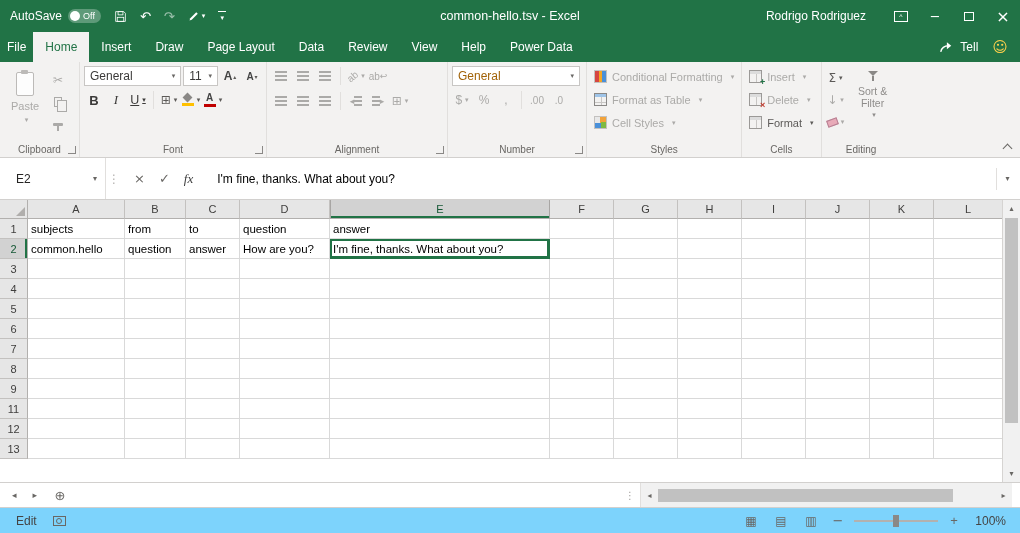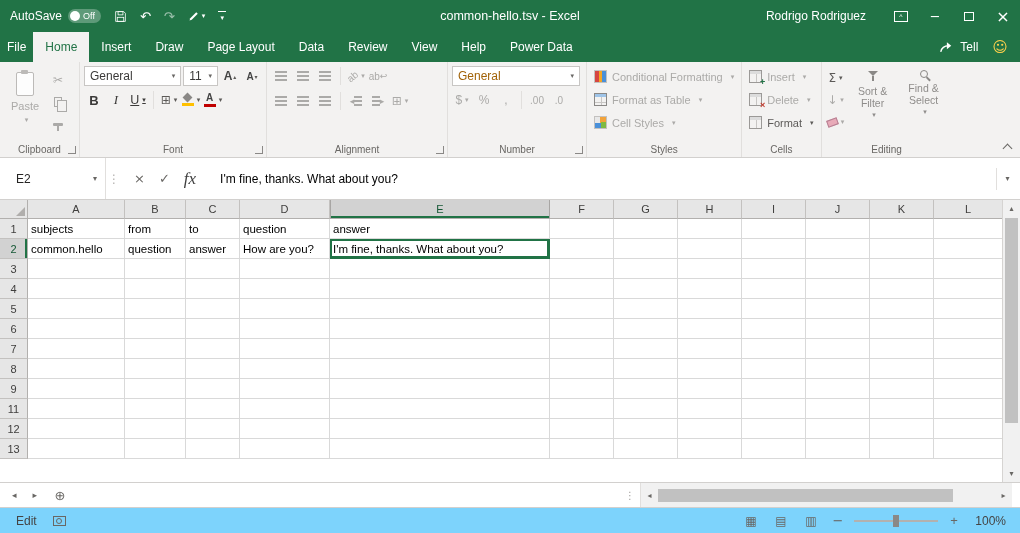--- a/index.html
+++ b/index.html
@@ -102,21 +102,21 @@
 .rib-collapse{position:absolute;right:8px;bottom:5px;width:10px;height:10px}
 .rib-collapse::before{content:"";position:absolute;left:2px;top:3px;width:6px;height:6px;border-left:1.5px solid #696764;border-top:1.5px solid #696764;transform:rotate(45deg)}
 
 
 .fbar{flex:0 0 42px;background:#fff;border-bottom:1px solid #d2d0ce;display:flex;align-items:center;font-size:12px}
 .namebox{width:106px;height:41px;display:flex;align-items:center;padding:0 8px 0 16px;border-right:1px solid #e1dfdd;color:#252423}
 .namebox::after{content:"▾";font-family:"DejaVu Sans",sans-serif;font-size:8px;margin-left:auto;color:#696764}
 .fgrip{width:16px;display:flex;align-items:center;justify-content:center;color:#b5b3b1}
 .fbtns{display:flex;align-items:center;gap:14px;padding:0 12px}
 .fbtn{color:#696764;font-size:13px;display:flex;align-items:center}
-.fxi{font-family:"Liberation Serif",serif;font-style:italic;font-size:17px;color:#404040}
+.fxi{font-family:"Liberation Serif",serif;font-style:italic;font-size:13px;color:#404040}
 .fcontent{flex:1;padding-left:12px;color:#000}
 .fexpand{width:22px;display:flex;align-items:center;justify-content:center;color:#696764;font-size:8px;border-left:1px solid #e1dfdd;height:22px;margin-right:2px}
 
 
 .gridwrap{flex:1;display:flex;min-height:0;background:#fff}
 .gridmain{flex:1;overflow:hidden}
 .hdr-row{display:flex;height:19px}
 .corner{flex:0 0 28px;background:#e6e6e6;border-right:1px solid #b2b0ae;border-bottom:1px solid #b2b0ae;position:relative}
 .corner::after{content:"";position:absolute;right:2px;bottom:2px;border-left:9px solid transparent;border-bottom:9px solid #b0aeac}
 .col-h{height:19px;background:#e6e6e6;border-right:1px solid #c3c1bf;border-bottom:1px solid #b2b0ae;font-size:11px;color:#3f3e3d;display:flex;align-items:center;justify-content:center;flex:0 0 auto}
@@ -422,24 +422,20 @@
               <span>↓</span>
             </span>
           <span class="ibtn dis dd">
               <span class="eraser"></span>
             </span>
         </div>
         <span class="bigbtn dd">
             <span class="funnel"></span>
             <span class="lbl">Sort &amp; Filter</span>
           </span>
-        <span class="bigbtn dd">
-            <span class="magbig"></span>
-            <span class="lbl">Find &amp; Select</span>
-          </span>
       </div>
       <span class="rg-label">Editing</span>
     </div>
 
     <span class="rib-collapse"></span>
   </div>
 
   <div class="fbar">
     <div class="namebox">
         <span>E2</span>

